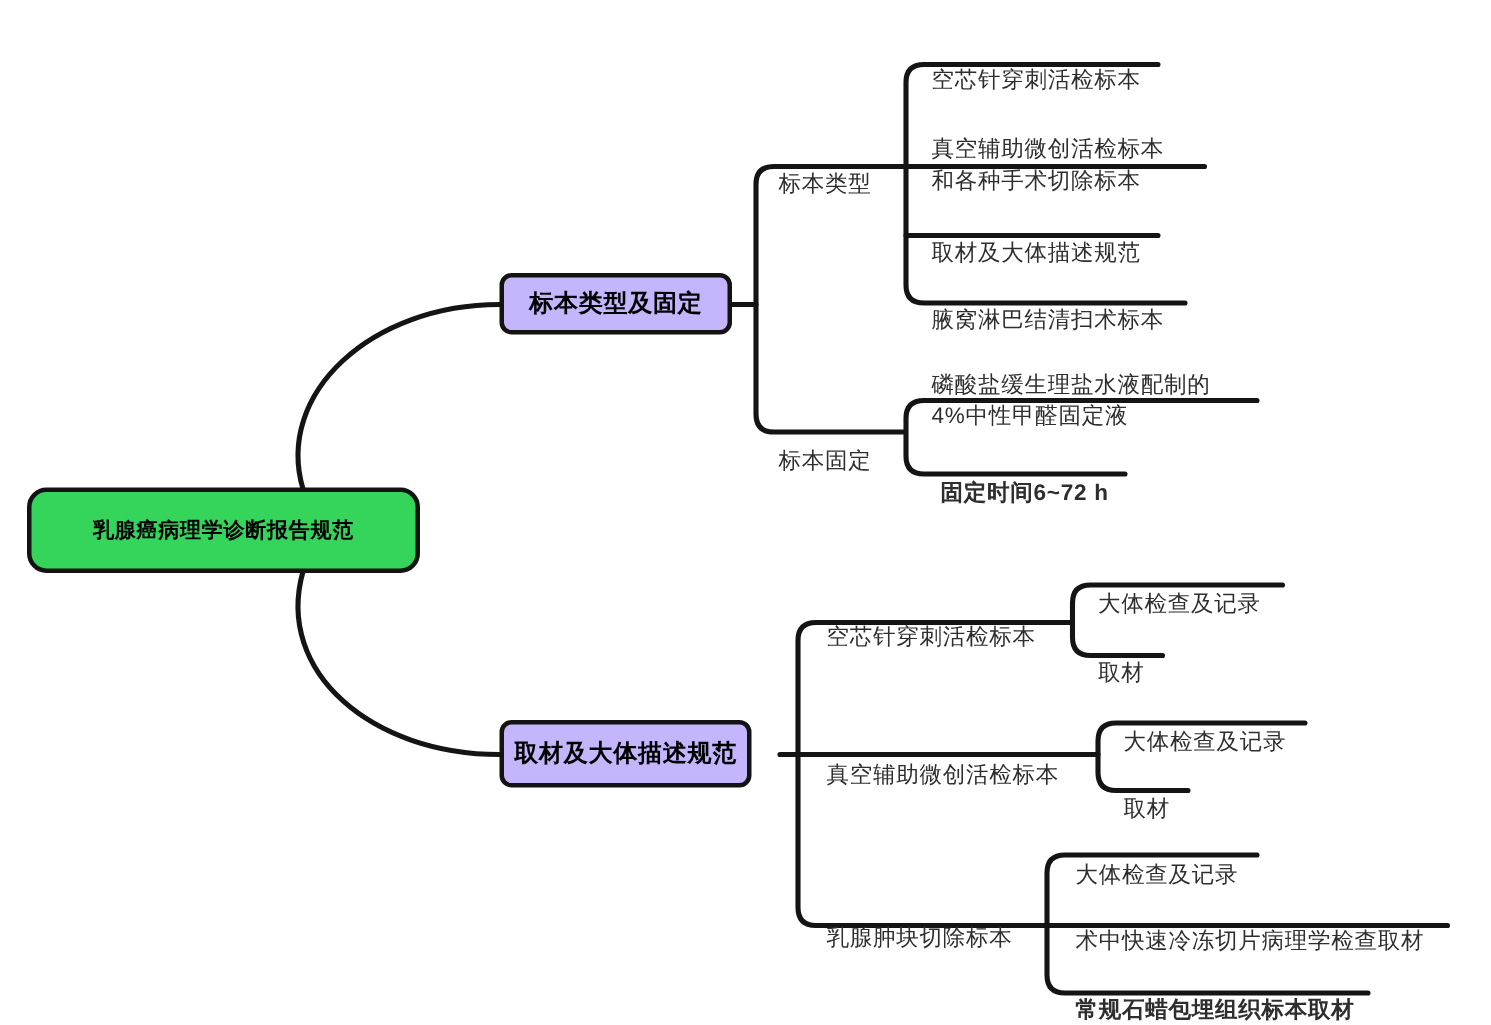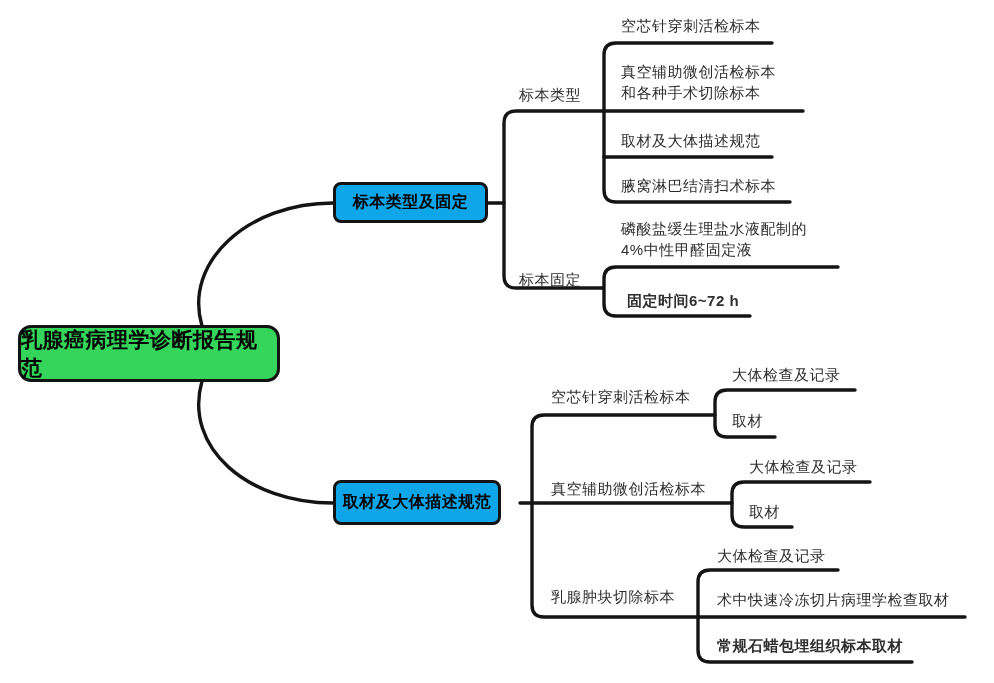--- a/index.html
+++ b/index.html
@@ -6,40 +6,41 @@
   body{width:994px;height:683px;font-family:"Liberation Sans","DejaVu Sans",sans-serif;}
   #canvas{position:relative;width:994px;height:683px;overflow:hidden;background:#ffffff;}
   #lines{position:absolute;left:0;top:0;}
   .label{
     position:absolute;
     font-size:15px;
     line-height:21px;
     color:#2e2e2e;
     white-space:pre-line;
     letter-spacing:0.5px;
+    margin-top:28px;
   }
   .node-box{
     position:absolute;
     display:flex;
     align-items:center;
     justify-content:center;
     box-sizing:border-box;
     border:3px solid #131313;
     border-radius:8px;
-    background:#0ea5e9;
+    background:#c4b5fd;
     font-size:16px;
     font-weight:bold;
     color:#000;
     letter-spacing:0.5px;
   }
   .root-box{
     background:#35d45b;
     border-width:3.5px;
     border-radius:13px;
-    font-size:21px;
+    font-size:14px;
   }
 </style>
 </head>
 <body>
 
 <div id="canvas">
 
   <svg id="lines" width="994" height="683" viewBox="0 0 994 683">
     <g fill="none" stroke="#141414" stroke-width="3.4" stroke-linecap="round">
 

